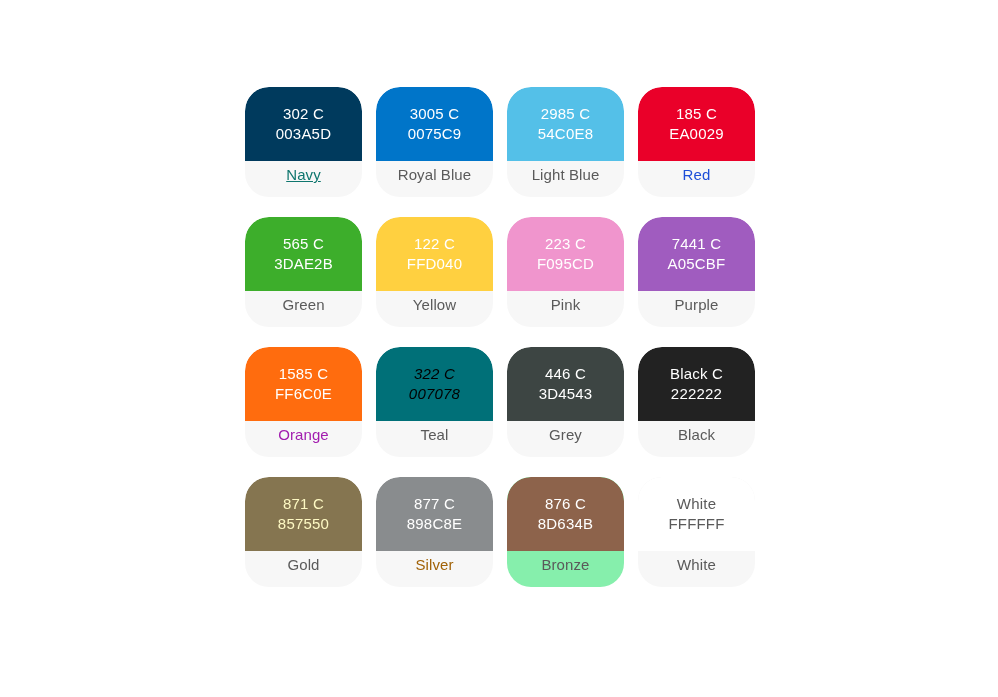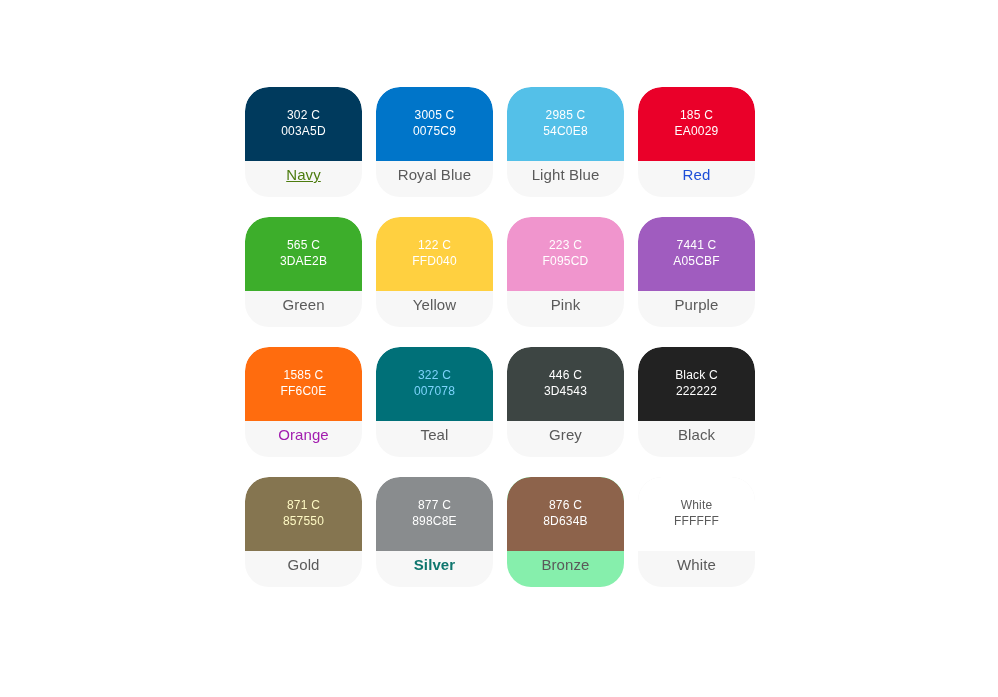--- a/index.html
+++ b/index.html
@@ -44,21 +44,21 @@
     display: flex;
     flex-direction: column;
     align-items: center;
     justify-content: center;
     box-sizing: border-box;
     line-height: 1.32;
   }
 
   .chip-code,
   .chip-hex {
-    font-size: 12px;
+    font-size: 15px;
     letter-spacing: 0.2px;
     text-align: center;
     white-space: nowrap;
   }
 
   .swatch-footer {
     flex: 1;
     display: flex;
     align-items: flex-start;
     justify-content: center;
@@ -76,21 +76,21 @@
 </head>
 <body style="background: rgb(255, 255, 255);">
 
 <div id="palette-board" style="background: transparent;">
     <div class="swatch-card" style="background: rgb(247, 247, 247);">
       <div class="swatch-chip" style="background: rgb(0, 58, 93); color: rgb(255, 255, 255);">
         <div class="chip-code">302 C</div>
         <div class="chip-hex">003A5D</div>
       </div>
       <div class="swatch-footer">
-        <div class="footer-name" style="color: #4d7c0f; text-decoration: underline;">Navy</div>
+        <div class="footer-name" style="color: #0f766e; text-decoration: underline;">Navy</div>
       </div>
     </div>
     <div class="swatch-card" style="background: rgb(247, 247, 247);">
       <div class="swatch-chip" style="background: rgb(0, 117, 201); color: rgb(255, 255, 255);">
         <div class="chip-code">3005 C</div>
         <div class="chip-hex">0075C9</div>
       </div>
       <div class="swatch-footer">
         <div class="footer-name" style="color: rgb(90, 90, 90);">Royal Blue</div>
       </div>
@@ -152,21 +152,21 @@
     <div class="swatch-card" style="background: rgb(247, 247, 247);">
       <div class="swatch-chip" style="background: rgb(255, 108, 14); color: rgb(255, 255, 255);">
         <div class="chip-code">1585 C</div>
         <div class="chip-hex">FF6C0E</div>
       </div>
       <div class="swatch-footer">
         <div class="footer-name" style="color: #a21caf;">Orange</div>
       </div>
     </div>
     <div class="swatch-card" style="background: rgb(247, 247, 247);">
-      <div class="swatch-chip" style="background: rgb(0, 112, 120); color: #7dd3fc;">
+      <div class="swatch-chip" style="background: rgb(0, 112, 120); color: #000000; font-style: italic;">
         <div class="chip-code">322 C</div>
         <div class="chip-hex">007078</div>
       </div>
       <div class="swatch-footer">
         <div class="footer-name" style="color: rgb(90, 90, 90);">Teal</div>
       </div>
     </div>
     <div class="swatch-card" style="background: rgb(247, 247, 247);">
       <div class="swatch-chip" style="background: rgb(61, 69, 67); color: rgb(255, 255, 255);">
         <div class="chip-code">446 C</div>
@@ -193,21 +193,21 @@
       <div class="swatch-footer">
         <div class="footer-name" style="color: rgb(90, 90, 90);">Gold</div>
       </div>
     </div>
     <div class="swatch-card" style="background: rgb(247, 247, 247);">
       <div class="swatch-chip" style="background: rgb(137, 140, 142); color: rgb(255, 255, 255);">
         <div class="chip-code">877 C</div>
         <div class="chip-hex">898C8E</div>
       </div>
       <div class="swatch-footer">
-        <div class="footer-name" style="color: #0f766e; font-weight: bold;">Silver</div>
+        <div class="footer-name" style="color: #a16207;">Silver</div>
       </div>
     </div>
     <div class="swatch-card" style="background: #86efac;">
       <div class="swatch-chip" style="background: rgb(141, 99, 75); color: rgb(255, 255, 255);">
         <div class="chip-code">876 C</div>
         <div class="chip-hex">8D634B</div>
       </div>
       <div class="swatch-footer">
         <div class="footer-name" style="color: rgb(90, 90, 90);">Bronze</div>
       </div>

